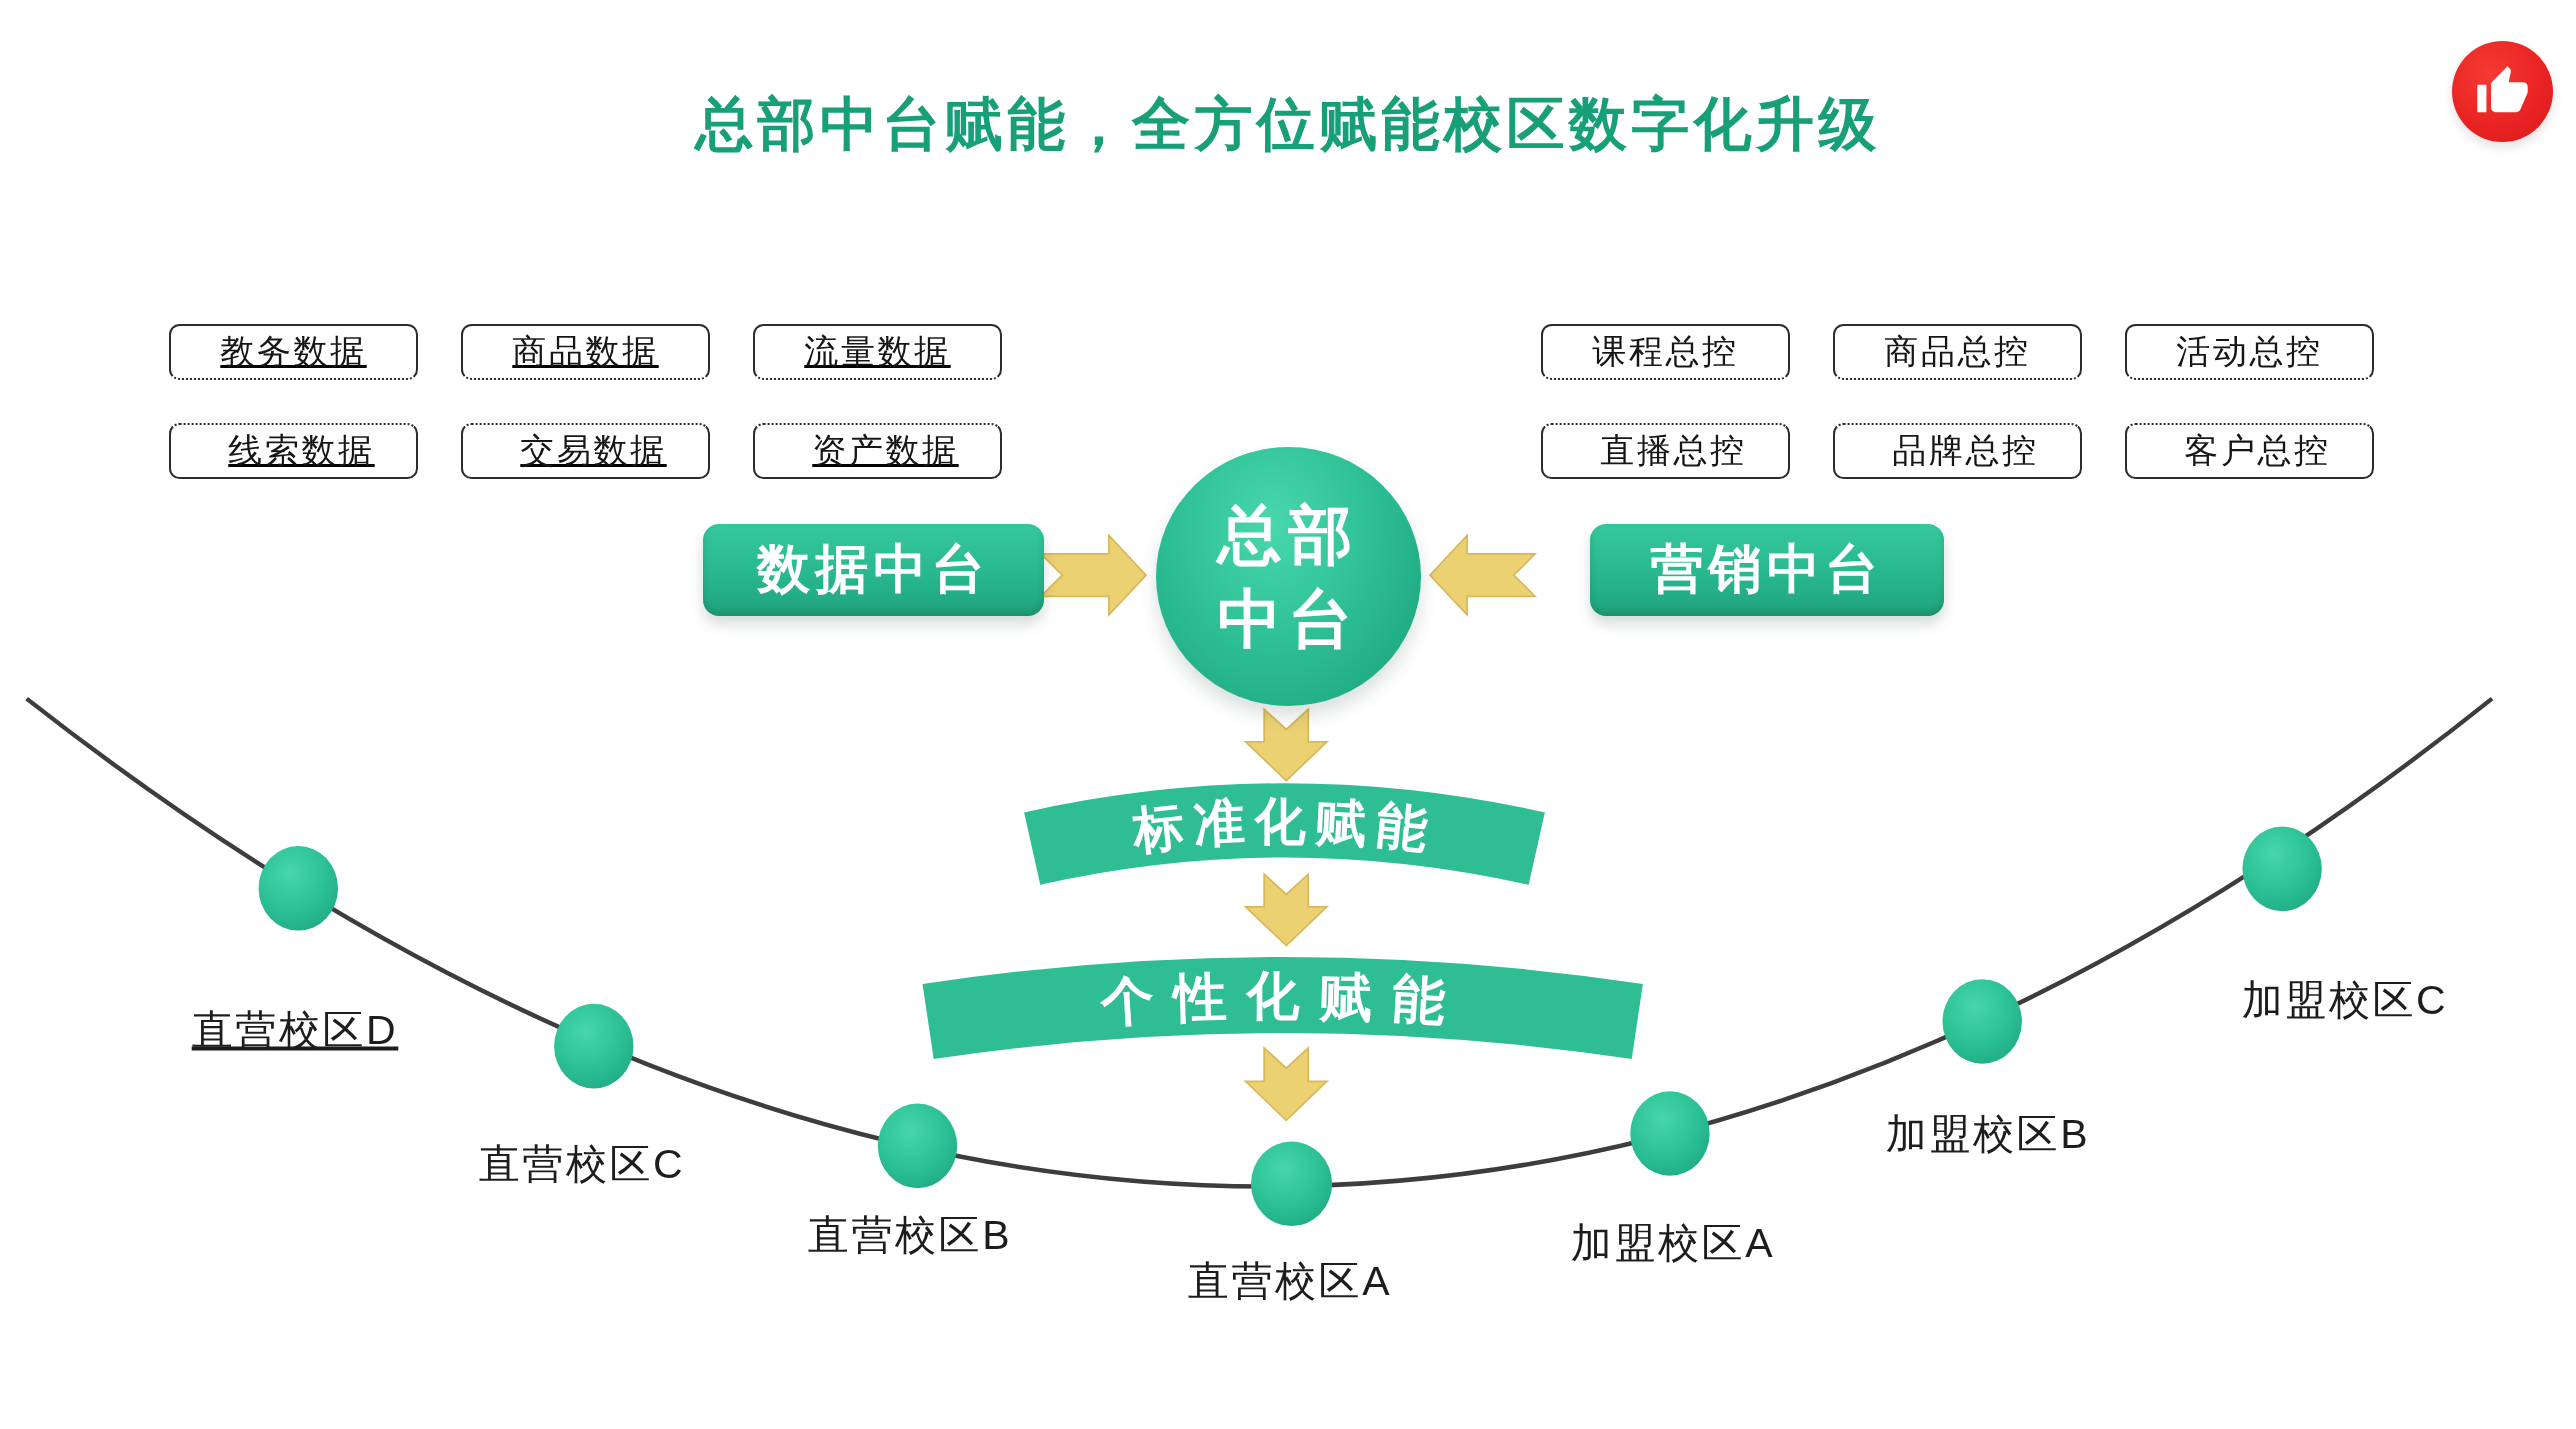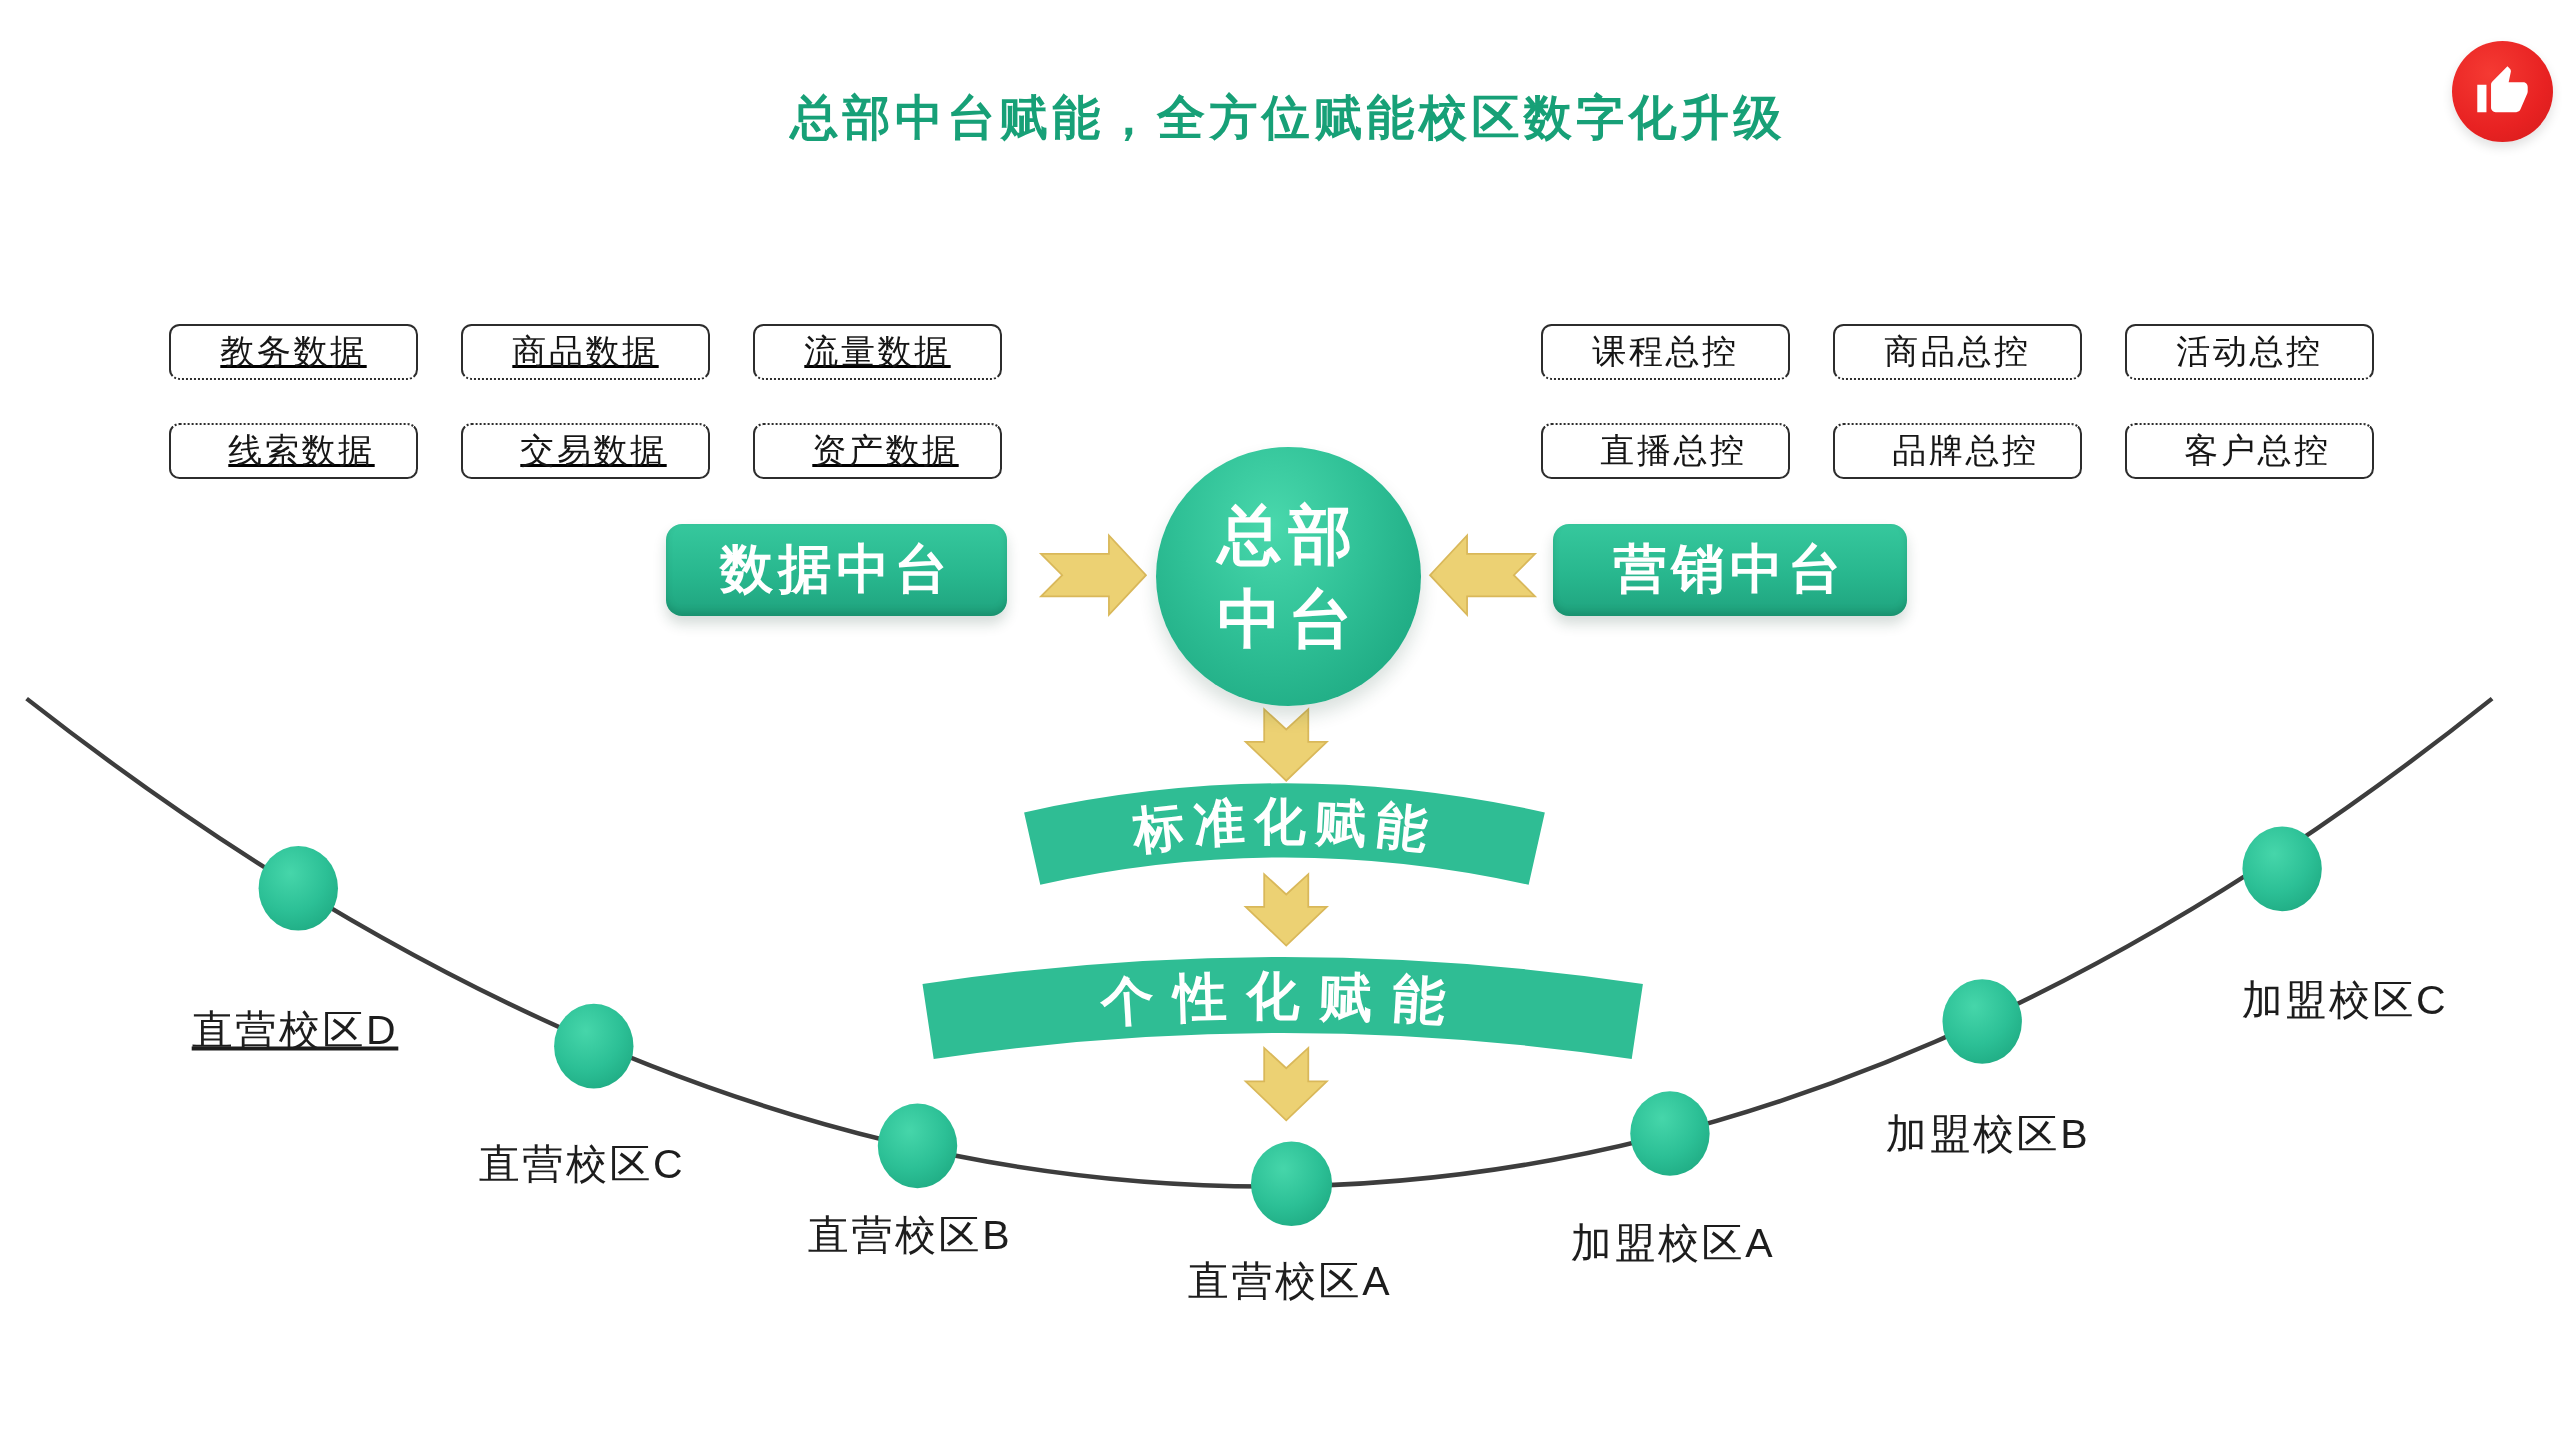--- a/index.html
+++ b/index.html
@@ -3,21 +3,21 @@
 <meta charset="utf-8">
 <style>
   html,body{margin:0;padding:0;background:#ffffff;}
   #canvas{
     position:relative;width:2576px;height:1429px;overflow:hidden;background:#ffffff;
     font-family:"Liberation Sans","DejaVu Sans",sans-serif;
   }
   
   .title{
     position:absolute;left:0;top:86px;width:2576px;text-align:center;
-    font-size:48px;font-weight:bold;letter-spacing:4.4px;color:#17a077;
+    font-size:58px;font-weight:bold;letter-spacing:4.4px;color:#17a077;
   }
   
   .badge{
     position:absolute;left:2452px;top:41px;width:101px;height:101px;border-radius:50%;
     background:radial-gradient(circle at 38% 32%,#f53a33 0%,#e82222 60%,#d41b1b 100%);
     display:flex;align-items:center;justify-content:center;
     box-shadow:0 5.3px 10.6px rgba(0,0,0,.12);cursor:pointer;
   }
   .badge svg{width:55px;height:55px;}
   
@@ -31,21 +31,21 @@
     font-size:34px;font-weight:500;color:#161616;letter-spacing:2.6px;box-sizing:border-box;
   }
   .row1{border-bottom-style:dotted;}
   .row2{border-top-style:dotted;padding-left:16px;}
   
   .pill{
     position:absolute;top:524px;height:92px;border-radius:16px;
     background:linear-gradient(180deg,#36c89d 0%,#28b78e 55%,#1fa37e 100%);
     box-shadow:0 8px 12.4px rgba(20,60,45,.18), inset 0 -4.4px 7px rgba(0,70,45,.20);
     display:flex;align-items:center;justify-content:center;
-    color:#fff;font-size:53px;font-weight:bold;letter-spacing:5.3px;
+    color:#fff;font-size:53px;font-weight:bold;letter-spacing:5.3px;margin-left:37px;
   }
   .pill.left{left:666px;width:341px;}
   .pill.right{left:1553px;width:354px;}
   
   .hub{
     position:absolute;left:1156px;top:447px;width:265px;height:259px;border-radius:50%;
     background:radial-gradient(ellipse at 44% 30%,#49d8ac 0%,#2fc096 45%,#1da881 85%,#15926f 100%);
     box-shadow:0 10.6px 17.6px rgba(20,60,45,.16);
     display:flex;flex-direction:column;align-items:center;justify-content:center;
     color:#fff;font-size:64px;font-weight:bold;letter-spacing:7px;line-height:84px;

